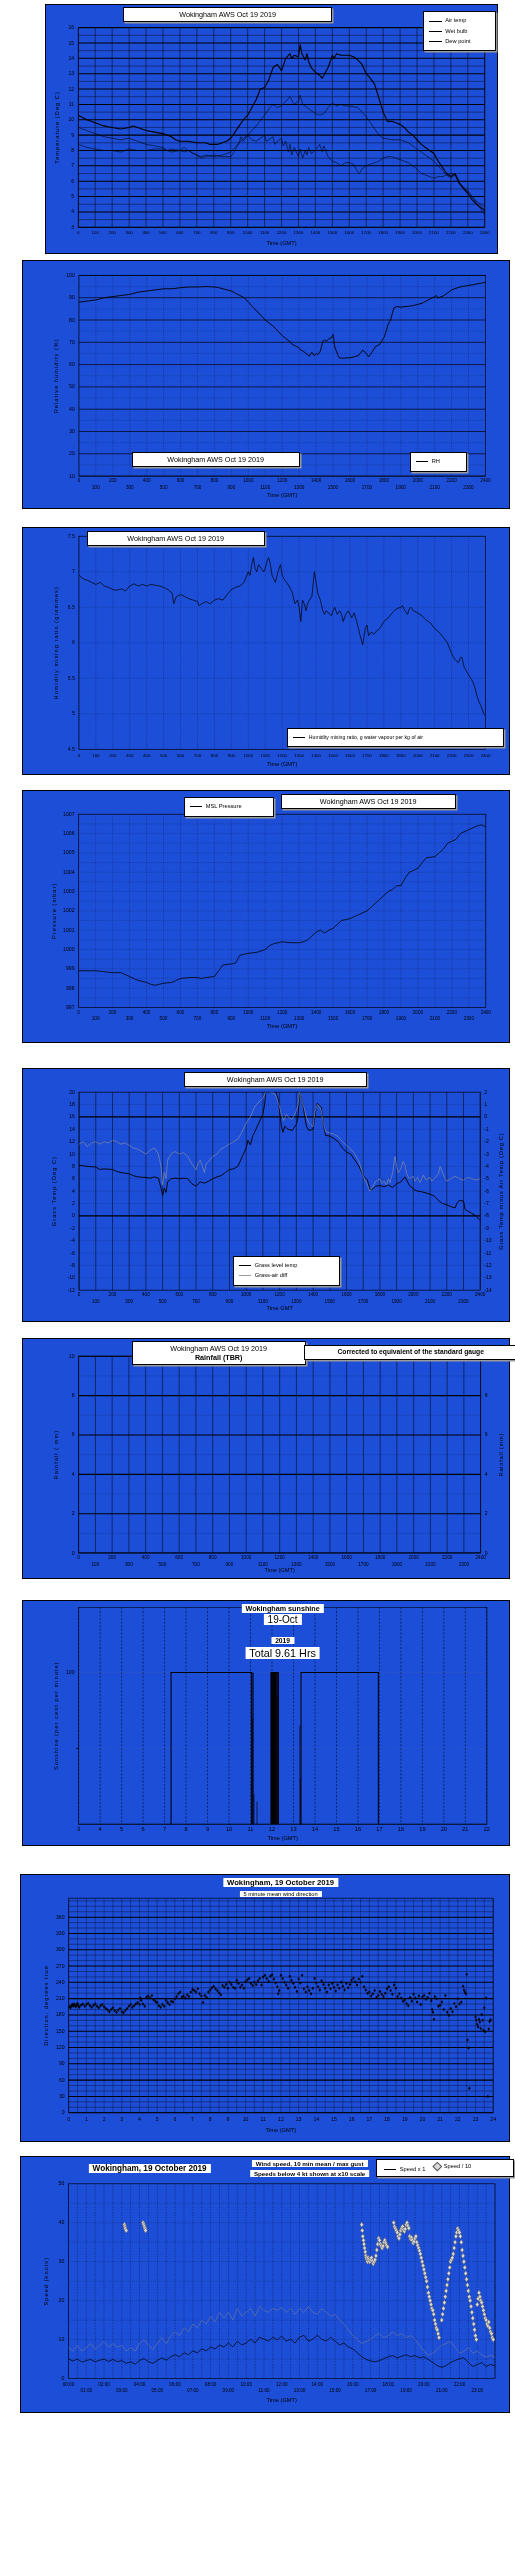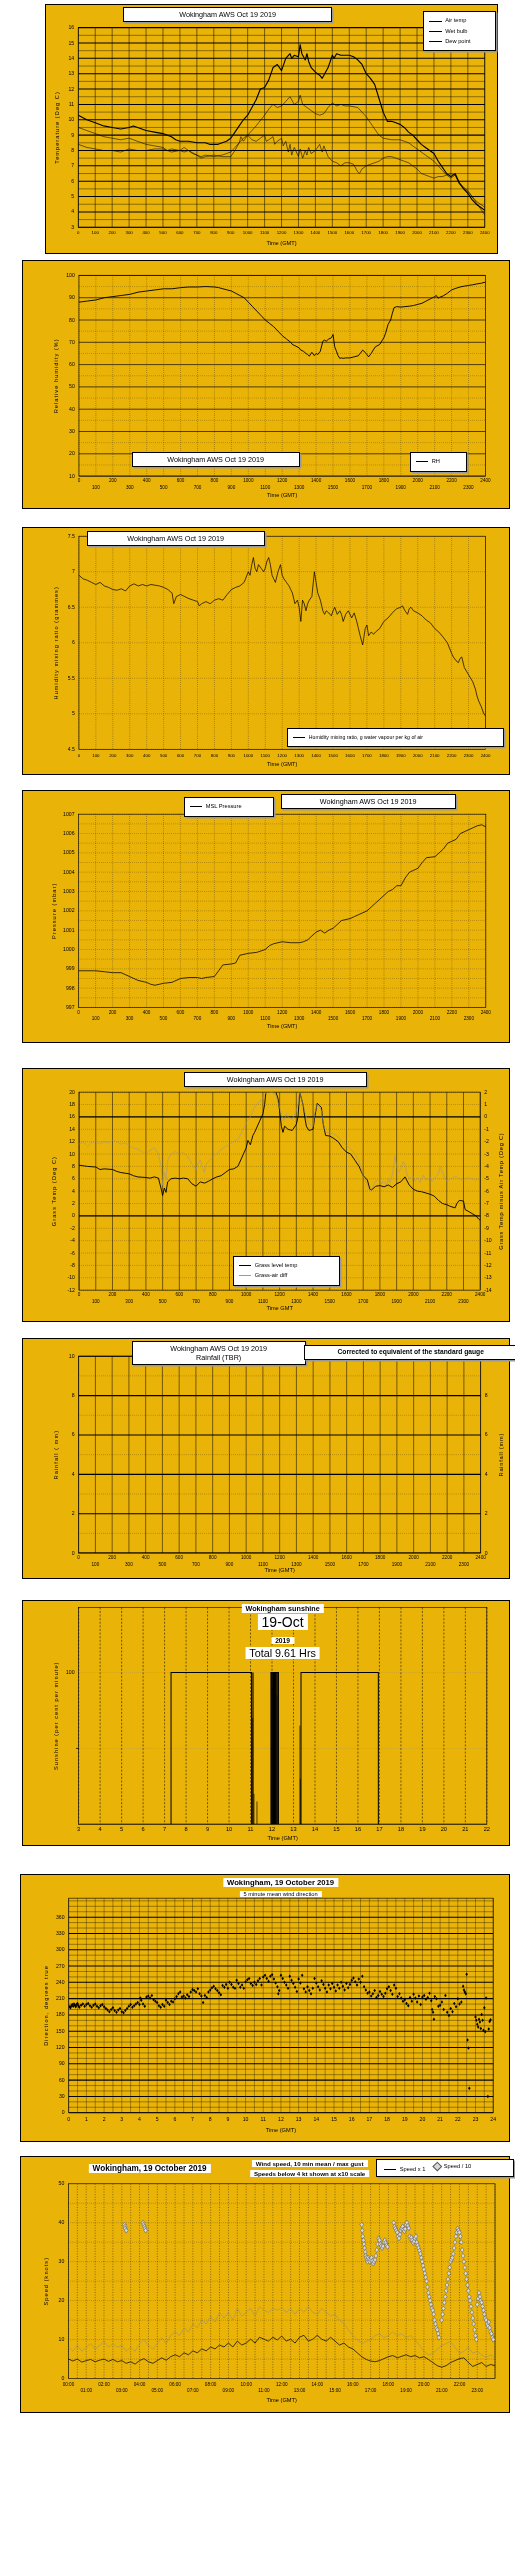--- a/index.html
+++ b/index.html
@@ -1,18 +1,18 @@
 <!DOCTYPE html>
 <html style="font-size:8.2px"><head>
 <meta charset="utf-8">
 <style>
   html,body{margin:0;padding:0;background:#fff;}
   #canvas{position:relative;width:515px;height:2576px;background:#ffffff;
           font-family:"Liberation Sans",sans-serif;color:#000;}
-  .chart{position:absolute;background:#eab308;border:0.5px solid #000;}
+  .chart{position:absolute;background:#1d4ed8;border:0.5px solid #000;}
   .chart svg{position:absolute;left:0;top:0;}
   .obox{position:absolute;background:#fff;border:0.5px solid #000;box-shadow:1.5px 1.5px 0 #9a9a9a;
         text-align:center;padding:2.1px 3.1px;line-height:1.25;}
   .oplain{position:absolute;background:#fff;text-align:center;white-space:nowrap;padding:0 4.1px;}
   .lgrow{display:flex;align-items:center;gap:3.6px;margin:3.1px 2.1px;white-space:nowrap;}
   .lgrow.h{display:inline-flex;margin:1px 4.1px;}
   .mkline{display:inline-block;width:12.4px;height:0;}
   .mkdia{display:inline-block;width:4.6px;height:4.6px;border:0.5px solid #555;background:#d8d8d8;
          transform:rotate(45deg);}
 </style>
@@ -636,21 +636,21 @@
         <text x="888" y="427" text-anchor="middle" font-size="9" fill="#000">2400</text>
         <text x="498" y="452" text-anchor="middle" font-size="11" fill="#000">Time (GMT)</text>
         <text x="68" y="224" text-anchor="middle" font-size="11" fill="#000" letter-spacing="2" transform="rotate(-90 68 224)">Rainfall ( mm)</text>
         <text x="932" y="224" text-anchor="middle" font-size="11" fill="#000" letter-spacing="1.5" transform="rotate(-90 932 224)">Rainfall (mm)</text>
         <g clip-path="url(#clip5)">
           <polyline points="108.0,415.0 888.0,415.0" fill="none" stroke="#000000" stroke-width="2.2" stroke-linejoin="round" stroke-linecap="round"></polyline>
         </g>
       </svg>
       <div class="obox" style="left: 109px; top: 2.1px; width: 166px; font-size: 7.2px;">
         <div>Wokingham AWS Oct 19 2019</div>
-        <div style="font-weight: normal;">Rainfall (TBR)</div>
+        <div style="font-weight: bold;">Rainfall (TBR)</div>
       </div>
       <div class="obox" style="top: 6.2px; font-size: 6.7px; font-weight: bold; left: 281px; width: 206px;">Corrected to equivalent of the standard gauge</div>
     </div>
   <div class="chart" id="ch6" style="left: 21.6px; top: 1600px; width: 486px; height: 244px;">
       <svg width="486" height="244" viewBox="0 0 943 473">
         <clipPath id="clip6">
           <rect x="108" y="12" width="792" height="421"></rect>
         </clipPath>
         <line x1="108" y1="12" x2="108" y2="433" stroke="#000" stroke-width="1" stroke-dasharray="4,3"></line>
         <line x1="149.68421052631578" y1="12" x2="149.68421052631578" y2="433" stroke="#000" stroke-width="1" stroke-dasharray="4,3"></line>
@@ -714,21 +714,21 @@
           <line x1="453.9789473684211" y1="433" x2="453.9789473684211" y2="388.83916083916085" stroke="#000" stroke-width="1.3"></line>
           <line x1="483.9915789473684" y1="433" x2="483.9915789473684" y2="168.034965034965" stroke="#000" stroke-width="1.3"></line>
           <line x1="486.9094736842105" y1="433" x2="486.9094736842105" y2="182.75524475524477" stroke="#000" stroke-width="1.3"></line>
           <line x1="492.7452631578948" y1="433" x2="492.7452631578948" y2="182.75524475524477" stroke="#000" stroke-width="1.3"></line>
           <line x1="537.3473684210526" y1="433" x2="537.3473684210526" y2="241.63636363636365" stroke="#000" stroke-width="1.3"></line>
           <line x1="538.181052631579" y1="433" x2="538.181052631579" y2="344.6783216783217" stroke="#000" stroke-width="1.3"></line>
         </g>
         <line x1="103" y1="285.7972027972028" x2="108" y2="285.7972027972028" stroke="#000" stroke-width="1.5"></line>
       </svg>
       <div class="oplain" style="top: 3.1px; font-size: 7.2px; font-weight: bold; left: 260px; transform: translateX(-50%);">Wokingham sunshine</div>
-      <div class="oplain" style="top: 13.4px; font-size: 14px; left: 260px; transform: translateX(-50%);">19-Oct</div>
+      <div class="oplain" style="top: 13.4px; font-size: 10px; left: 260px; transform: translateX(-50%);">19-Oct</div>
       <div class="oplain" style="top: 36px; font-size: 6.7px; font-weight: bold; left: 260px; transform: translateX(-50%);">2019</div>
       <div class="oplain" style="top: 46px; font-size: 10.8px; left: 260px; transform: translateX(-50%);">Total 9.61 Hrs</div>
     </div>
   <div class="chart" id="ch7" style="left: 19.6px; top: 1874px; width: 488px; height: 266px;">
       <svg width="488" height="266" viewBox="0 0 947 517">
         <clipPath id="clip7">
           <rect x="92" y="45" width="825" height="417"></rect>
         </clipPath>
         <line x1="92" y1="45" x2="92" y2="462" stroke="#000" stroke-width="0.6"></line>
         <line x1="109.1875" y1="45" x2="109.1875" y2="462" stroke="#000" stroke-width="0.6"></line>

